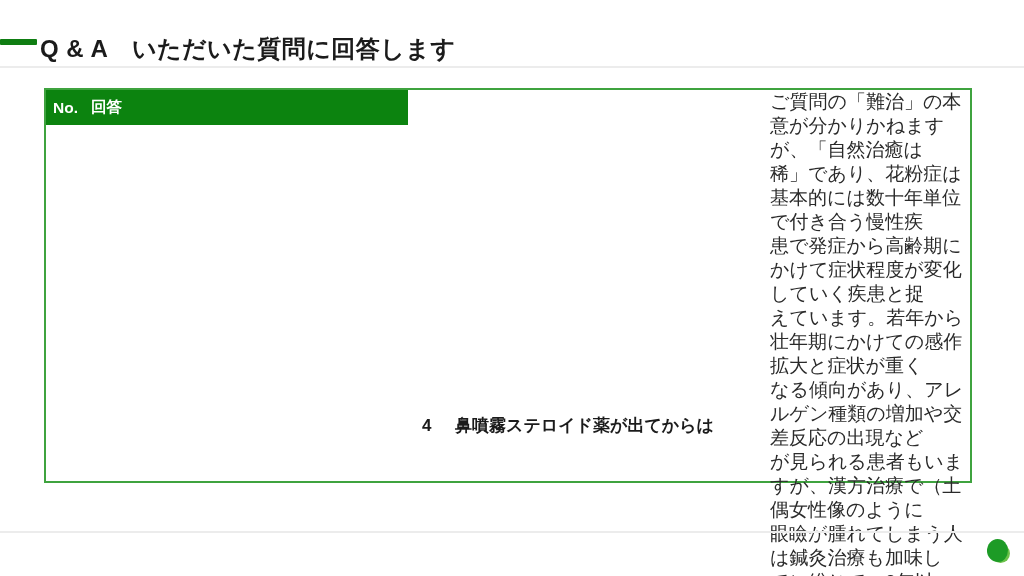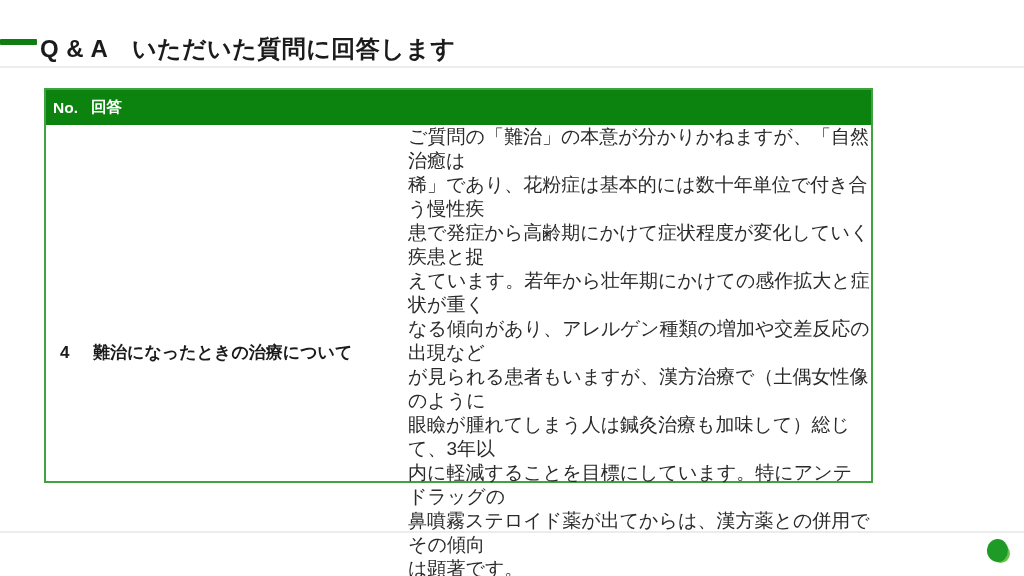--- a/index.html
+++ b/index.html
@@ -37,24 +37,24 @@
     position: absolute;
     left: 0; top: 66px;
     width: 100%; height: 2px;
     background: #ececec;
   }
 
   
   .qa-table {
     position: absolute;
     left: 44px; top: 88px;
-    width: 829px; height: 395px;
+    width: 928px; height: 395px;
     border: 2px solid #3fa33f;
     display: flex;
-    flex-direction: column;
+    flex-direction: row;
     background: #ffffff;
   }
   .qa-header {
     height: 35px;
     background: #0c830f;
     color: #ffffff;
     display: grid;
     grid-template-columns: 45px 317px 1fr;
     align-items: center;
     font-weight: bold;
@@ -125,21 +125,21 @@
   <h1 class="page-title">Q &amp; A　いただいた質問に回答します</h1>
   <div class="header-divider"></div>
 
   <div class="qa-table">
     <div class="qa-header">
       <div class="cell-no">No.</div>
       <div class="cell-answer">回答</div>
     </div>
     <div class="qa-body">
       <div class="cell-no">4</div>
-      <div class="cell-question">難治になったときの治療について</div>
+      <div class="cell-question">鼻噴霧ステロイド薬が出てからは</div>
       <div class="cell-answer">ご質問の「難治」の本意が分かりかねますが、「自然治癒は
 稀」であり、花粉症は基本的には数十年単位で付き合う慢性疾
 患で発症から高齢期にかけて症状程度が変化していく疾患と捉
 えています。若年から壮年期にかけての感作拡大と症状が重く
 なる傾向があり、アレルゲン種類の増加や交差反応の出現など
 が見られる患者もいますが、漢方治療で（土偶女性像のように
 眼瞼が腫れてしまう人は鍼灸治療も加味して）総じて、3年以
 内に軽減することを目標にしています。特にアンテドラッグの
 鼻噴霧ステロイド薬が出てからは、漢方薬との併用でその傾向
 は顕著です。</div>

